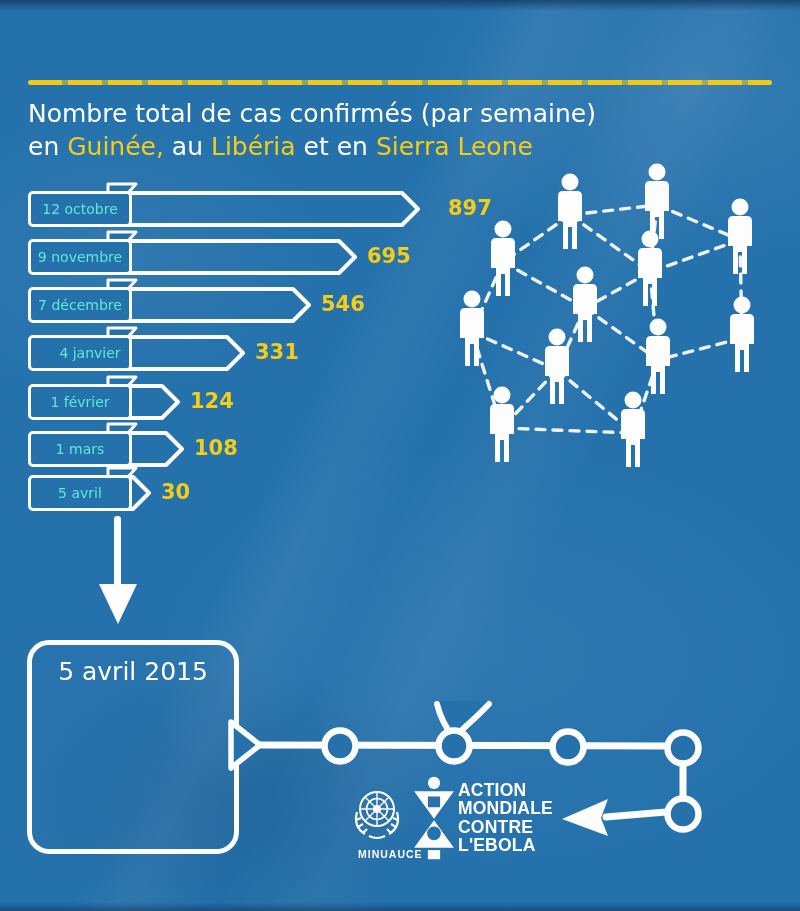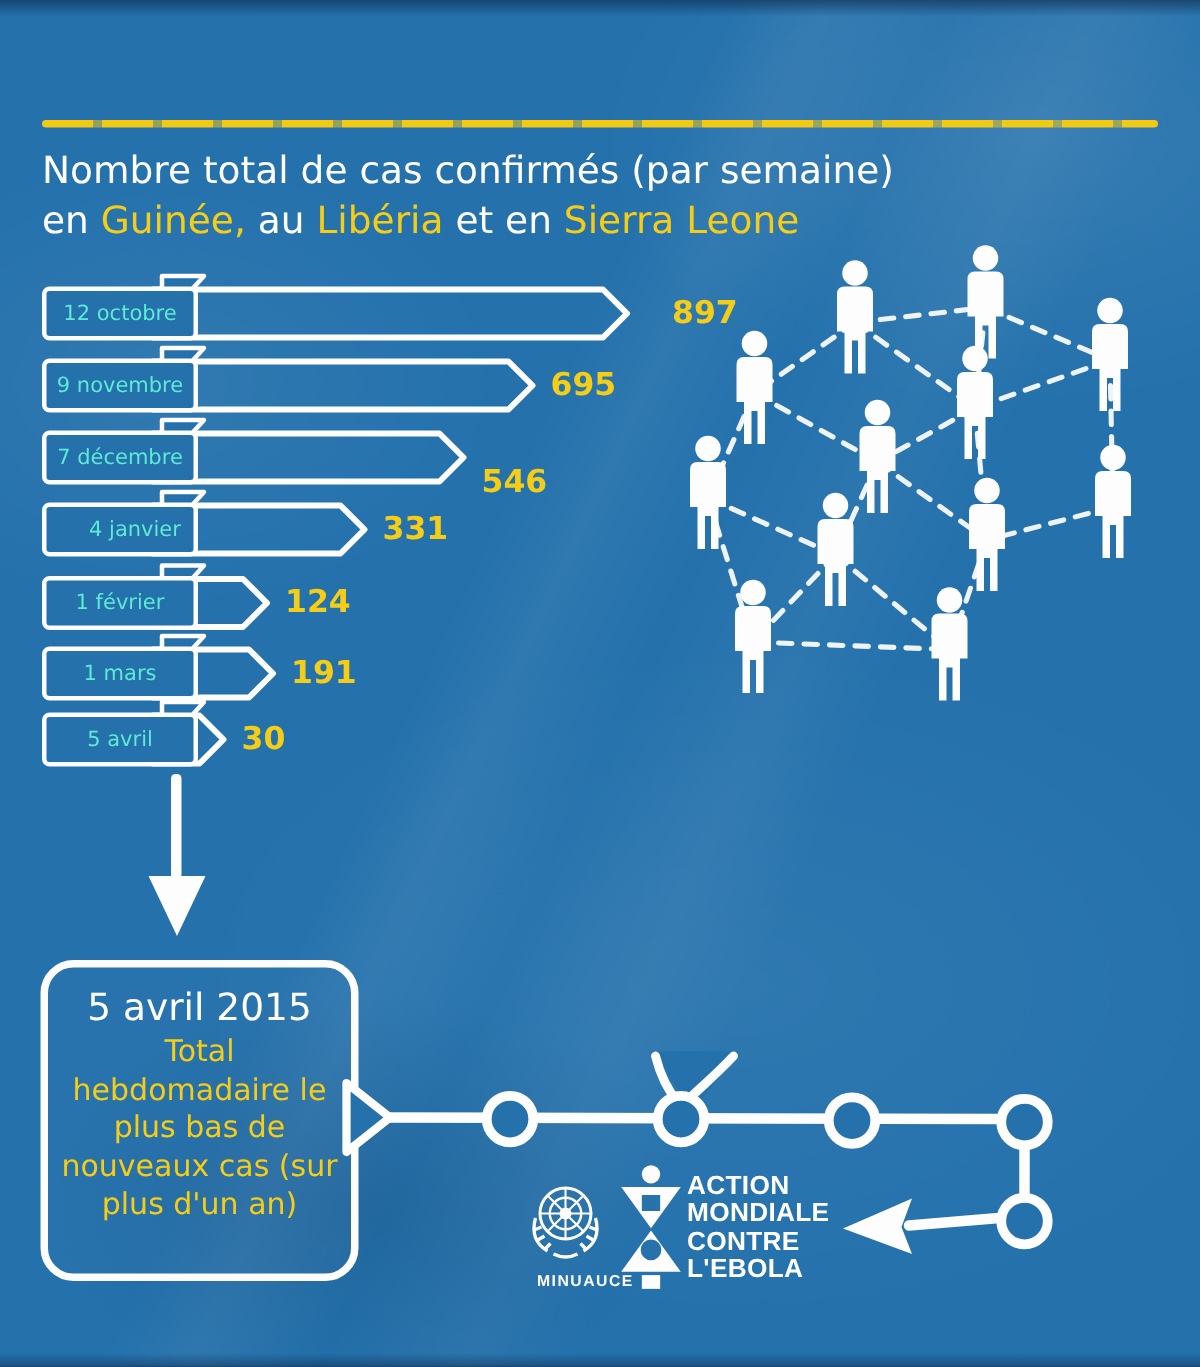--- a/index.html
+++ b/index.html
@@ -74,39 +74,39 @@
         <polygon points="2,12 239,12 255,28 239,44 2,44" fill="none" stroke="#fdfdfd" stroke-width="4" stroke-linejoin="round"></polygon>
         <path d="M8,3 L36,3 L27,13 L8,12 Z" fill="#2471ac" stroke="#fdfdfd" stroke-width="3" stroke-linejoin="round"></path>
       </svg>
       <div class="label-box abs" style="left: 28px; top: 239px;">9 novembre</div>
       <div class="bar-value abs" style="left: 367px; top: 244px;">695</div>
       <svg class="bar-svg abs" width="214" height="50" style="left: 100px; top: 277px;">
         <polygon points="2,12 193,12 209,28 193,44 2,44" fill="none" stroke="#fdfdfd" stroke-width="4" stroke-linejoin="round"></polygon>
         <path d="M8,3 L36,3 L27,13 L8,12 Z" fill="#2471ac" stroke="#fdfdfd" stroke-width="3" stroke-linejoin="round"></path>
       </svg>
       <div class="label-box abs" style="left: 28px; top: 287px;">7 décembre</div>
-      <div class="bar-value abs" style="left: 321px; top: 292px; margin-top: 17px;">546</div>
+      <div class="bar-value abs" style="left: 321px; top: 292px;">546</div>
       <svg class="bar-svg abs" width="148" height="50" style="left: 100px; top: 325px;">
         <polygon points="2,12 127,12 143,28 127,44 2,44" fill="none" stroke="#fdfdfd" stroke-width="4" stroke-linejoin="round"></polygon>
         <path d="M8,3 L36,3 L27,13 L8,12 Z" fill="#2471ac" stroke="#fdfdfd" stroke-width="3" stroke-linejoin="round"></path>
       </svg>
       <div class="label-box abs" style="left: 28px; top: 335px; padding-left: 20px;">4 janvier</div>
       <div class="bar-value abs" style="left: 255px; top: 340px;">331</div>
       <svg class="bar-svg abs" width="83" height="50" style="left: 100px; top: 374px;">
         <polygon points="2,12 62,12 78,28 62,44 2,44" fill="none" stroke="#fdfdfd" stroke-width="4" stroke-linejoin="round"></polygon>
         <path d="M8,3 L36,3 L27,13 L8,12 Z" fill="#2471ac" stroke="#fdfdfd" stroke-width="3" stroke-linejoin="round"></path>
       </svg>
       <div class="label-box abs" style="left: 28px; top: 384px;">1 février</div>
       <div class="bar-value abs" style="left: 190px; top: 389px;">124</div>
       <svg class="bar-svg abs" width="87" height="50" style="left: 100px; top: 421px;">
         <polygon points="2,12 66,12 82,28 66,44 2,44" fill="none" stroke="#fdfdfd" stroke-width="4" stroke-linejoin="round"></polygon>
         <path d="M8,3 L36,3 L27,13 L8,12 Z" fill="#2471ac" stroke="#fdfdfd" stroke-width="3" stroke-linejoin="round"></path>
       </svg>
       <div class="label-box abs" style="left: 28px; top: 431px;">1 mars</div>
-      <div class="bar-value abs" style="left: 194px; top: 436px;">191</div>
+      <div class="bar-value abs" style="left: 194px; top: 436px;">108</div>
       <svg class="bar-svg abs" width="54" height="50" style="left: 100px; top: 465px;">
         <polygon points="2,12 33,12 49,28 33,44 2,44" fill="none" stroke="#fdfdfd" stroke-width="4" stroke-linejoin="round"></polygon>
         <path d="M8,3 L36,3 L27,13 L8,12 Z" fill="#2471ac" stroke="#fdfdfd" stroke-width="3" stroke-linejoin="round"></path>
       </svg>
       <div class="label-box abs" style="left: 28px; top: 475px;">5 avril</div>
       <div class="bar-value abs" style="left: 161px; top: 480px;">30</div>
     </div>
 
   <div class="abs down-line"></div>
   <div class="abs down-head"></div>
@@ -152,21 +152,20 @@
         <use href="#person" transform="translate(557,330)"></use>
         <use href="#person" transform="translate(658,320)"></use>
         <use href="#person" transform="translate(502,388)"></use>
         <use href="#person" transform="translate(633,393)"></use>
       </g>
   </svg>
 
 
   <div class="abs chalk-box note">
     <div class="head">5 avril 2015</div>
-    <div class="body">Total hebdomadaire le plus bas de nouveaux cas (sur plus d'un an)</div>
   </div>
 
   <svg class="abs" style="left:0;top:0;pointer-events:none;z-index:5;" width="800" height="911" viewBox="0 0 800 911">
 
     <polygon points="231,722 260,745 231,768" fill="#2471ac" stroke="#fdfdfd" stroke-width="5.5" stroke-linejoin="round"></polygon>
 
     <path d="M260,745 L667,746" stroke="#fdfdfd" stroke-width="7" stroke-linecap="round"></path>
 
     <polygon points="433,701 493,701 462,740" fill="#2471ac"></polygon>
     <path d="M437,704 C441,720 447,729 452,735" stroke="#fdfdfd" stroke-width="6" fill="none" stroke-linecap="round"></path>

